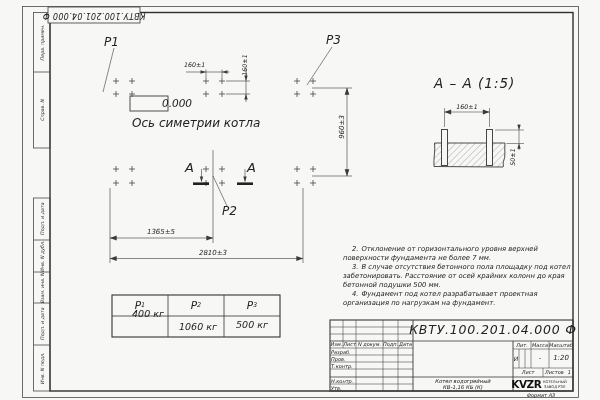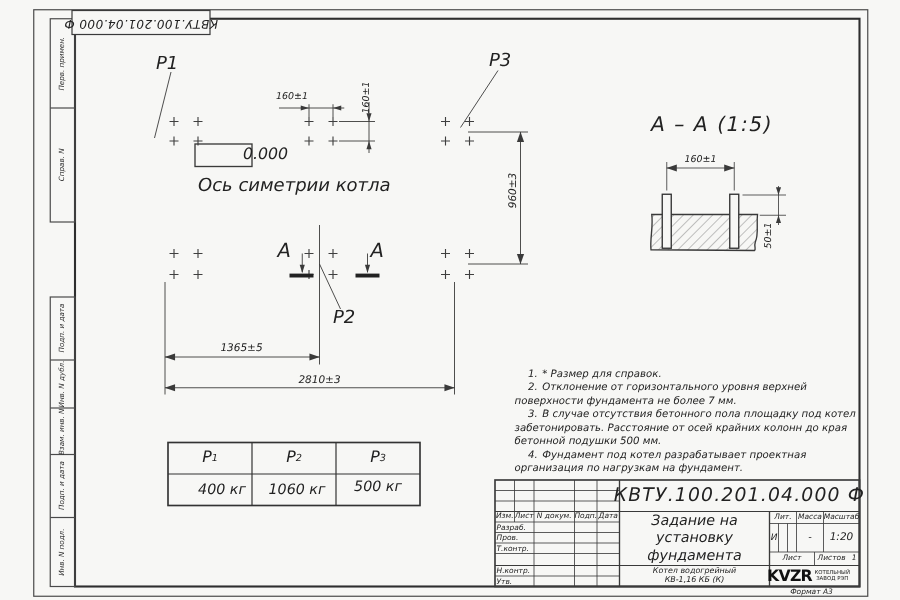--- a/index.html
+++ b/index.html
@@ -196,60 +196,54 @@
   <div class="t c" style="left:188px;top:248.5px;width:50px;height:9px;font-size:7px;">2810±3</div>
   <div class="t c rot90" style="left:317px;top:122px;width:50px;height:10px;font-size:7px;">960±3</div>
   <div class="t" style="left:185px;top:161px;font-size:13px;">A</div>
   <div class="t" style="left:247px;top:161px;font-size:13px;">A</div>
 
   <div class="t" style="left:434px;top:77px;font-size:13.5px;letter-spacing:1px;">A – A (1:5)</div>
   <div class="t c" style="left:454px;top:103px;width:26px;height:8px;font-size:6.3px;">160±1</div>
   <div class="t c rot90" style="left:501px;top:152.5px;width:24px;height:8px;font-size:6.3px;">50±1</div>
 
   <div class="notes">
-    <p class="note"><span>1.</span><span class="nt">* Размер для справок.</span></p>
     <p class="note"><span>2.</span><span class="nt">Отклонение от горизонтального уровня верхней поверхности фундамента не более 7 мм.</span></p>
     <p class="note"><span>3.</span><span class="nt">В случае отсутствия бетонного пола площадку под котел забетонировать. Расстояние от осей крайних колонн до края бетонной подушки 500 мм.</span></p>
     <p class="note"><span>4.</span><span class="nt">Фундамент под котел разрабатывает проектная организация по нагрузкам на фундамент.</span></p>
   </div>
 
   <div class="t c" style="left:112px;top:295px;width:56px;height:21px;font-size:10.5px;">
     <span>P</span>
       <sub style="font-size:6.5px;">1</sub>
     </div>
   <div class="t c" style="left:168px;top:295px;width:56px;height:21px;font-size:10.5px;">
     <span>P</span>
       <sub style="font-size:6.5px;">2</sub>
     </div>
   <div class="t c" style="left:224px;top:295px;width:56px;height:21px;font-size:10.5px;">
     <span>P</span>
       <sub style="font-size:6.5px;">3</sub>
     </div>
-  <div class="t c" style="left:112px;top:316px;width:72px;height:21px;font-size:9.5px;">400 кг</div>
+  <div class="t c" style="left:112px;top:303px;width:72px;height:21px;font-size:9.5px;">400 кг</div>
   <div class="t c" style="left:168px;top:316px;width:60px;height:21px;font-size:9.5px;">1060 кг</div>
   <div class="t c" style="left:224px;top:316px;width:56px;height:17px;font-size:9.5px;">500 кг</div>
 
   <div class="t c tbs" style="left:330px;top:341px;width:13px;height:7px;">Изм.</div>
   <div class="t c tbs" style="left:343px;top:341px;width:13px;height:7px;">Лист</div>
   <div class="t c tbs" style="left:356px;top:341px;width:27px;height:7px;">N докум.</div>
   <div class="t c tbs" style="left:383px;top:341px;width:15px;height:7px;">Подп.</div>
   <div class="t c tbs" style="left:398px;top:341px;width:15px;height:7px;">Дата</div>
   <div class="t tbs" style="left:331px;top:349.5px;">Разраб.</div>
   <div class="t tbs" style="left:331px;top:356.5px;">Пров.</div>
   <div class="t tbs" style="left:331px;top:363.5px;">Т.контр.</div>
   <div class="t tbs" style="left:331px;top:378.5px;">Н.контр.</div>
   <div class="t tbs" style="left:331px;top:385.5px;">Утв.</div>
 
   <div class="t c" style="left:413px;top:320px;width:160px;height:21px;font-size:12.5px;letter-spacing:0.8px;">КВТУ.100.201.04.000 Ф</div>
 
-  <div class="t" style="left:413px;top:341px;width:100px;height:36px;display:flex;flex-direction:column;align-items:center;justify-content:center;font-size:9.5px;line-height:11.5px;">
-    <span>Задание на</span>
-    <span>установку</span>
-    <span>фундамента</span>
-  </div>
 
   <div class="t" style="left:413px;top:377px;width:100px;height:14px;display:flex;flex-direction:column;align-items:center;justify-content:center;font-size:5.3px;line-height:6.5px;">
     <span>Котел водогрейный</span>
     <span>КВ-1,16 КБ (К)</span>
   </div>
 
   <div class="t c tbs" style="left:513px;top:341px;width:18px;height:8px;">Лит.</div>
   <div class="t c tbs" style="left:531px;top:341px;width:18px;height:8px;">Масса</div>
   <div class="t c tbs" style="left:549px;top:341px;width:24px;height:8px;">Масштаб</div>
   <div class="t c" style="left:513px;top:349px;width:6px;height:19px;font-size:6px;">И</div>

